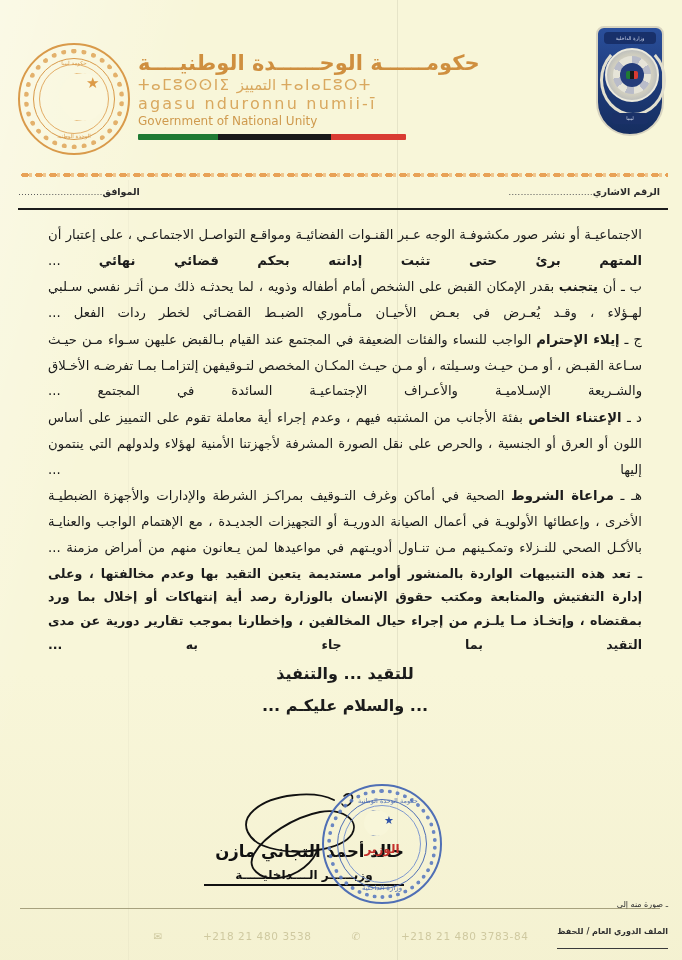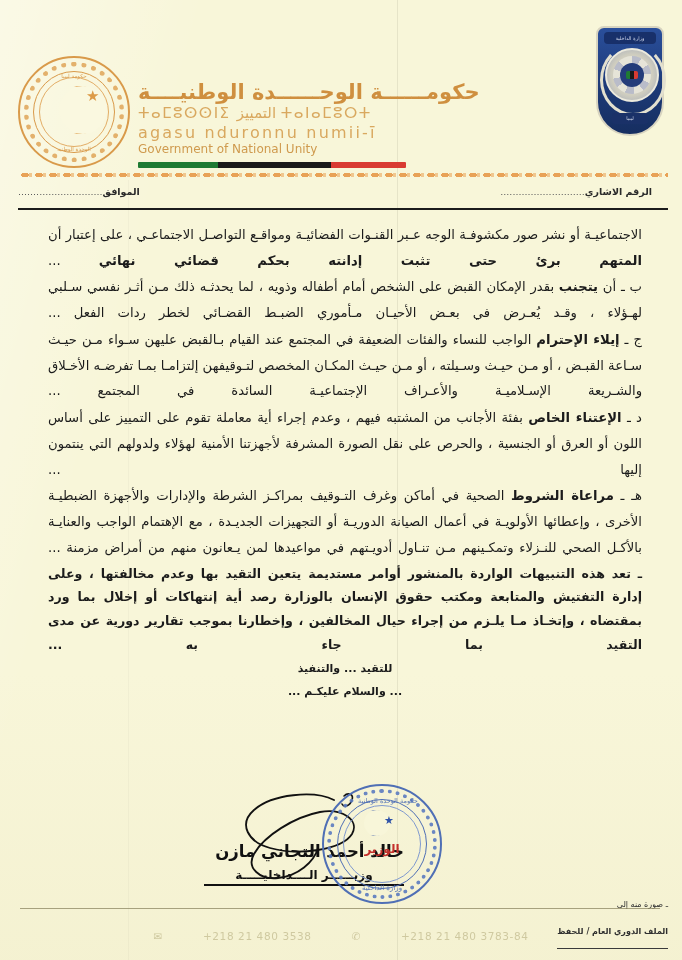--- a/index.html
+++ b/index.html
@@ -18,21 +18,21 @@
       #f8f6d9;
   }
   
   .fold{position:absolute;top:0;bottom:0;width:1px;background:rgba(150,150,120,.18);}
   .fold.a{left:397px;}
   .fold.b{left:128px;top:180px;opacity:.35;}
 
   
   .header{position:absolute;left:0;top:0;width:682px;height:168px;}
 
-  .gnu-block{position:absolute;left:18px;top:36px;width:400px;height:132px;display:flex;align-items:flex-end;}
+  .gnu-block{position:absolute;left:18px;top:30px;width:400px;height:132px;display:flex;align-items:center;}
   .gnu-seal{width:112px;height:112px;position:relative;flex:0 0 auto;margin-top:6px;}
   .gnu-seal .ring{position:absolute;border-radius:50%;}
   .gnu-seal .r1{inset:0;border:2px solid #d99a4a;}
   .gnu-seal .r2{inset:6px;border:5px dotted #e0a558;opacity:.85;}
   .gnu-seal .r3{inset:15px;border:1px solid #d99a4a;}
   .gnu-seal .r4{inset:21px;border:1px solid #e3ad66;}
   .gnu-crescent{position:absolute;left:28px;top:30px;width:48px;height:48px;border-radius:50%;
        box-shadow:10px 0 0 0 #dd9b47;background:transparent;}
   .gnu-crescent:after{content:"";position:absolute;left:13px;top:0;width:48px;height:48px;border-radius:50%;background:#faf8e0;}
   .gnu-star{position:absolute;left:74px;top:47px;width:0;height:0;color:#dd9b47;font-size:15px;line-height:0;}
@@ -85,36 +85,36 @@
 
   
   .braid{position:absolute;left:18px;right:14px;top:170px;height:10px;
     background-image:
       radial-gradient(ellipse 7px 4px at 7px 5px, #e8a257 0 55%, rgba(232,162,87,0) 58%),
       radial-gradient(ellipse 7px 4px at 14px 5px, #f0c78f 0 55%, rgba(240,199,143,0) 58%);
     background-size:14px 10px;background-repeat:repeat-x;}
 
   
   .refrow{position:absolute;left:18px;right:14px;top:186px;height:22px;font-size:9.5px;color:#2a2a2a;}
-  .ref-r{position:absolute;right:16px;top:0;direction:rtl;white-space:nowrap;font-weight:bold;}
+  .ref-r{position:absolute;right:8px;top:0;direction:rtl;white-space:nowrap;font-weight:bold;}
   .ref-l{position:absolute;left:0;top:0;direction:rtl;white-space:nowrap;font-weight:bold;}
   .dots{color:#5a5a5a;font-weight:normal;letter-spacing:1px;}
   .rule{position:absolute;left:18px;right:14px;top:208px;height:0;border-top:2px solid #1c1c1c;}
 
   
   .body-txt{
     position:absolute;left:48px;right:40px;top:222px;
     direction:rtl;text-align:justify;text-align-last:justify;
     color:#1b1b1b;font-size:13.2px;line-height:1.95;
     font-family:"DejaVu Sans","Liberation Sans",sans-serif;
   }
   .body-txt p{margin:0 0 1px 0;}
   .body-txt b{font-weight:bold;}
   .p-bold{font-weight:bold;font-size:12.6px;line-height:1.9;}
-  .center-line{text-align:center;text-align-last:center;font-weight:bold;font-size:11px;margin-top:2px;}
+  .center-line{text-align:center;text-align-last:center;font-weight:bold;font-size:16px;margin-top:2px;}
 
   
   .sigzone{position:absolute;left:0;top:790px;width:682px;height:120px;}
   .sig-name{position:absolute;right:278px;top:52px;direction:rtl;font-weight:bold;font-size:16.5px;color:#111;white-space:nowrap;}
   .sig-title{position:absolute;right:278px;top:78px;direction:rtl;font-weight:bold;font-size:12px;color:#111;
      letter-spacing:4px;border-bottom:2px solid #111;padding-bottom:2px;width:200px;text-align:center;}
   .scribble{position:absolute;right:300px;top:0px;width:180px;height:95px;pointer-events:none;}
 
   .stamp{position:absolute;left:322px;top:784px;width:120px;height:120px;}
   .stamp .ring{position:absolute;border-radius:50%;}

